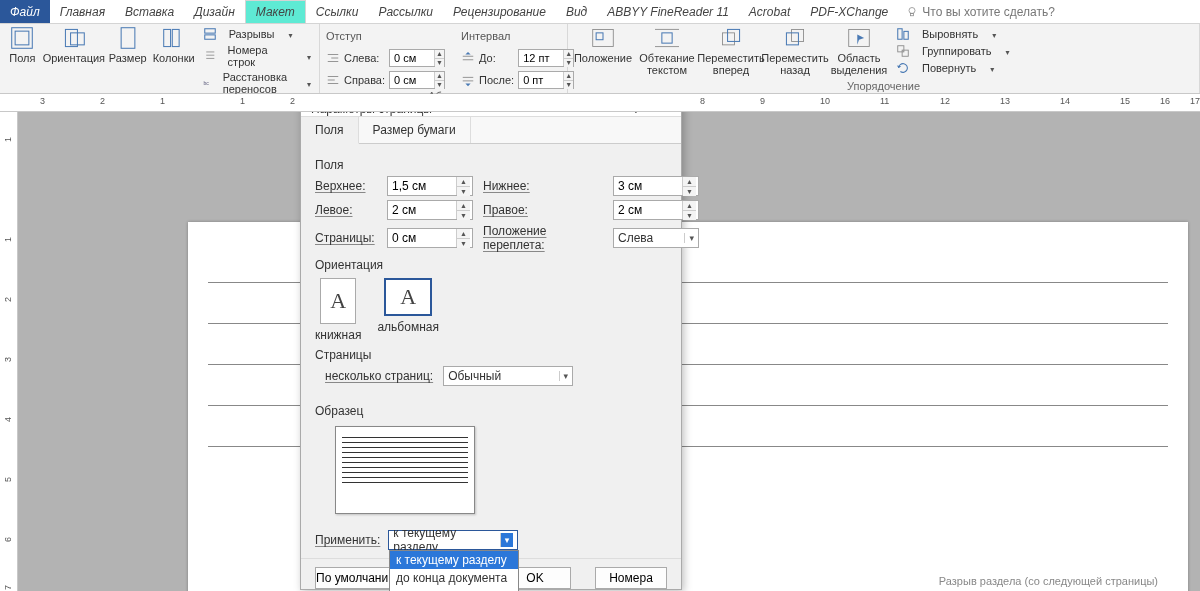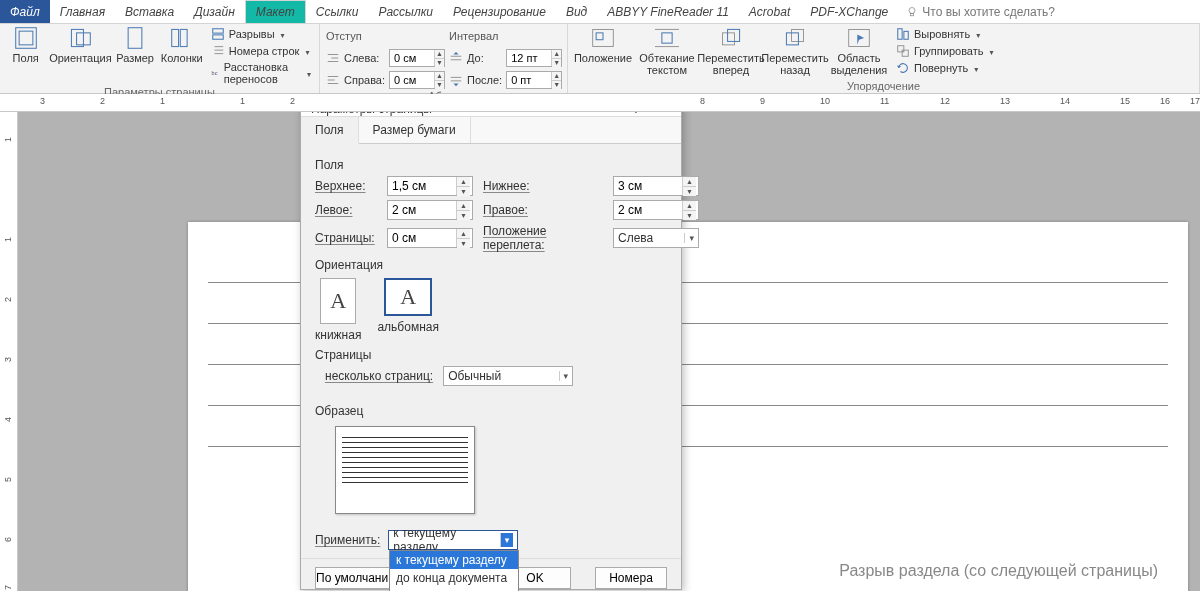--- a/index.html
+++ b/index.html
@@ -2,53 +2,53 @@
 <html><head>
 <meta charset="utf-8">
 <style>
   * { box-sizing: border-box; margin: 0; padding: 0; font-family: "Segoe UI", Tahoma, sans-serif; }
   body { background: #e6e6e6; width: 1200px; height: 591px; overflow: hidden; position: relative; font-size: 12px; color: #333; }
 
   
   .menubar { background: #fff; height: 24px; display: flex; align-items: stretch; border-bottom: 1px solid #d4d4d4; }
   .menubar .tab { padding: 0 10px; display: flex; align-items: center; font-size: 12px; color: #444; cursor: pointer; font-style: italic; }
   .menubar .tab.file { background: #2b579a; color: #fff; }
-  .menubar .tab.active { background: #14b8a6; border-top: 1px solid #d4d4d4; border-left: 1px solid #d4d4d4; border-right: 1px solid #d4d4d4; }
+  .menubar .tab.active { background: #5eead4; border-top: 1px solid #d4d4d4; border-left: 1px solid #d4d4d4; border-right: 1px solid #d4d4d4; }
   .menubar .tell { margin-left: 8px; color: #777; display: flex; align-items: center; gap: 4px; }
   .menubar .bulb { width: 12px; height: 12px; }
 
   
   .ribbon { background: #f3f3f3; height: 70px; display: flex; border-bottom: 1px solid #c8c8c8; }
   .rgroup { border-right: 1px solid #d8d8d8; padding: 2px 6px 1px 6px; display: flex; flex-direction: column; justify-content: space-between; }
   .rgroup-body { display: flex; gap: 6px; align-items: flex-start; flex: 1; }
   .rgroup-label { font-size: 11px; color: #666; text-align: center; }
   .bigbtn { display: flex; flex-direction: column; align-items: center; width: 58px; font-size: 11px; line-height: 12px; text-align: center; cursor: pointer; }
   .bigbtn .ico { width: 28px; height: 24px; margin-bottom: 2px; }
   .smallbtns { display: flex; flex-direction: column; gap: 1px; font-size: 11px; }
-  .smallbtn { display: flex; align-items: center; gap: 4px; cursor: pointer; padding: 1px 2px; }
+  .smallbtn { display: flex; align-items: center; gap: 12px; cursor: pointer; padding: 1px 2px; }
   .smallbtn .caret::after { content: "▾"; font-size: 8px; color: #555; margin-left: 2px; }
 
   .indgrid { display: grid; grid-template-columns: auto auto 56px auto; grid-auto-rows: 20px; gap: 2px 4px; align-items: center; font-size: 11px; }
   .indgrid .hdr { grid-column: span 4; color: #555; }
   .spin { display: flex; border: 1px solid #aaa; background: #fff; height: 18px; }
   .spin input { border: none; width: 44px; padding: 0 4px; font-size: 11px; }
   .spin .btns { width: 12px; display: flex; flex-direction: column; border-left: 1px solid #ccc; }
   .spin .btns span { flex: 1; font-size: 7px; line-height: 8px; text-align: center; color: #555; cursor: pointer; background: #f4f4f4; }
   .spin .btns span:first-child { border-bottom: 1px solid #ccc; }
 
   
   .ruler-h { height: 18px; background: #fff; border-bottom: 1px solid #c8c8c8; position: relative; font-size: 9px; color: #555; }
   .ruler-h .tick { position: absolute; top: 2px; }
   .workspace { position: relative; height: calc(100% - 112px); display: flex; }
   .ruler-v { width: 18px; background: #fff; border-right: 1px solid #c8c8c8; font-size: 9px; color: #555; position: relative; }
   .ruler-v .tick { position: absolute; left: 3px; transform: rotate(-90deg); transform-origin: left top; }
   .docarea { flex: 1; background: #b3b3b3; position: relative; overflow: hidden; }
   .page { position: absolute; left: 170px; top: 110px; width: 1000px; height: 460px; background: #fff; box-shadow: 0 0 3px rgba(0,0,0,.3); }
   .page .line { border-bottom: 1px solid #888; margin-left: 20px; margin-right: 20px; }
-  .sectionbreak { position: absolute; right: 30px; top: 340px; font-size: 16px; color: #888; }
+  .sectionbreak { position: absolute; right: 30px; top: 353px; font-size: 11px; color: #888; }
   .sectionbreak::before, .sectionbreak::after { content: ""; }
 
   
   .dialog { position: absolute; left: 300px; top: 100px; width: 382px; height: 490px; background: #f0f0f0; border: 1px solid #aaa; box-shadow: 2px 2px 8px rgba(0,0,0,.25); display: flex; flex-direction: column; }
   .dialog-title { height: 26px; display: flex; align-items: center; padding: 0 6px 0 10px; font-size: 12px; background: #fff; border-bottom: 1px solid #ddd; }
   .dialog-title .t { flex: 1; }
   .dialog-title .w { width: 26px; text-align: center; font-size: 13px; cursor: pointer; color: #444; }
   .dlg-tabs { display: flex; border-bottom: 1px solid #ccc; background: #f8f8f8; }
   .dlg-tab { padding: 6px 14px; font-size: 12px; border-right: 1px solid #ddd; cursor: pointer; }
   .dlg-tab.active { background: #f0f0f0; border-bottom: 1px solid #f0f0f0; margin-bottom: -1px; }
@@ -173,21 +173,21 @@
             </svg>
           <span>Расстановка переносов</span>
             <span class="caret"></span>
         </div>
       </div>
     </div>
     <div class="rgroup-label">Параметры страницы</div>
   </div>
 
   <div class="rgroup" style="width:248px">
-    <div class="rgroup-body" style="gap:0">
+    <div class="rgroup-body" style="gap:12px">
       <div class="indgrid">
         <div class="hdr">Отступ</div>
         <svg width="14" height="14" viewBox="0 0 16 16">
             <line x1="2" y1="4" x2="14" y2="4" class="g"></line>
             <line x1="6" y1="8" x2="14" y2="8" class="g"></line>
             <line x1="2" y1="12" x2="14" y2="12" class="g"></line>
           </svg>
         <span>Слева:</span>
         <div class="spin">
             <input value="0 см" style="">

